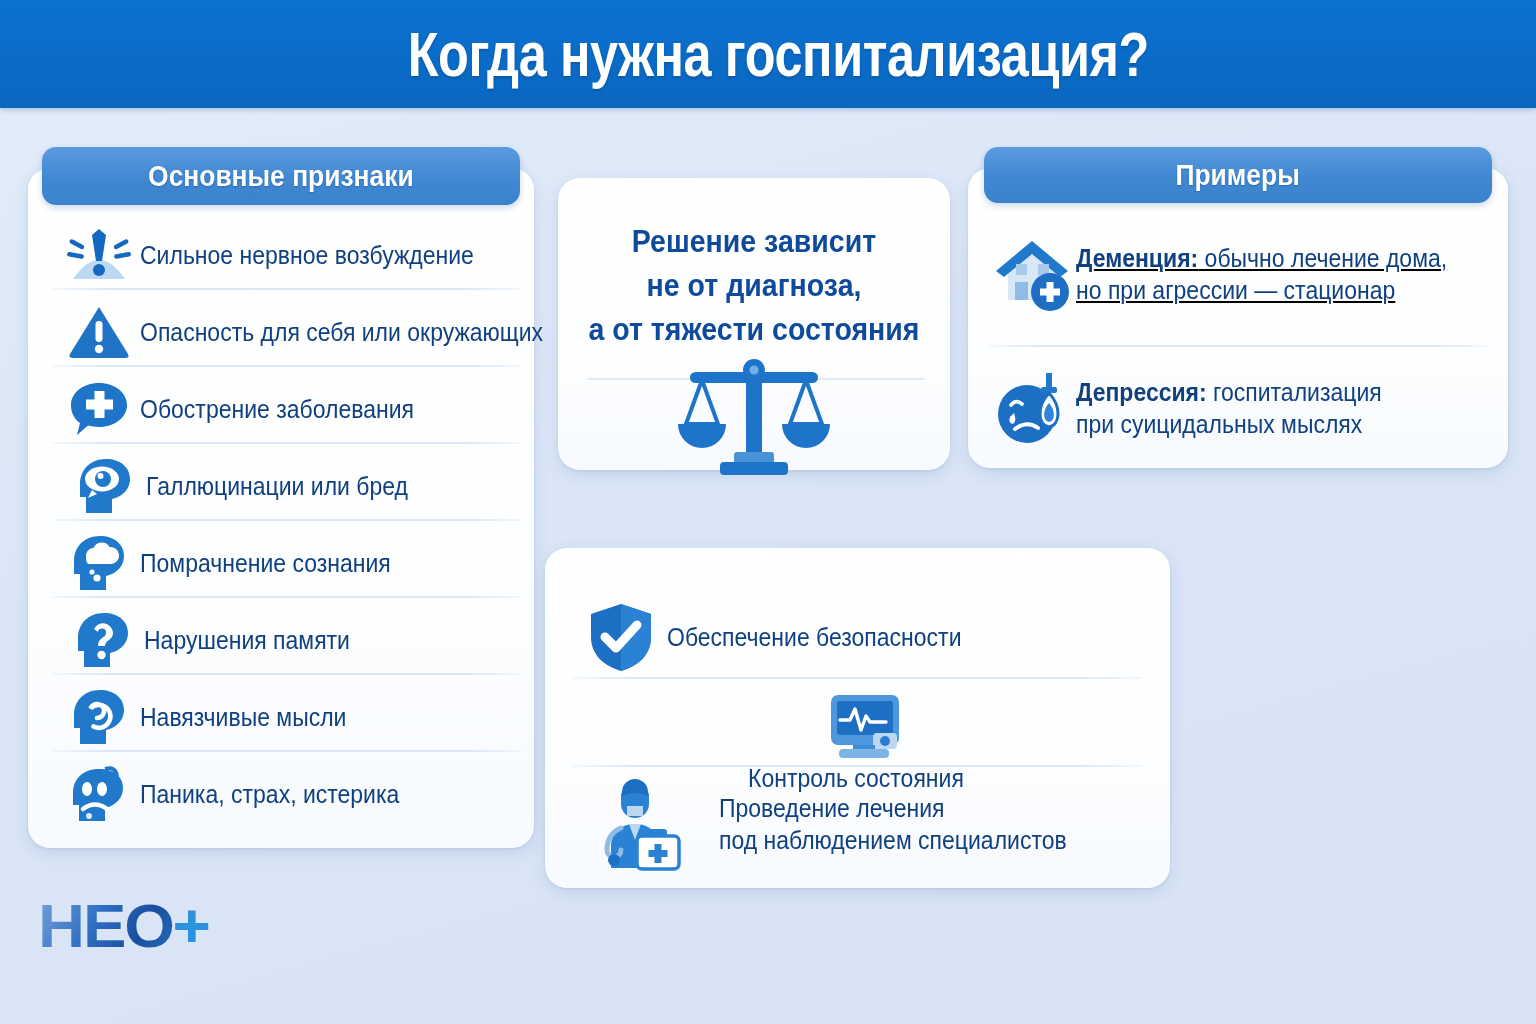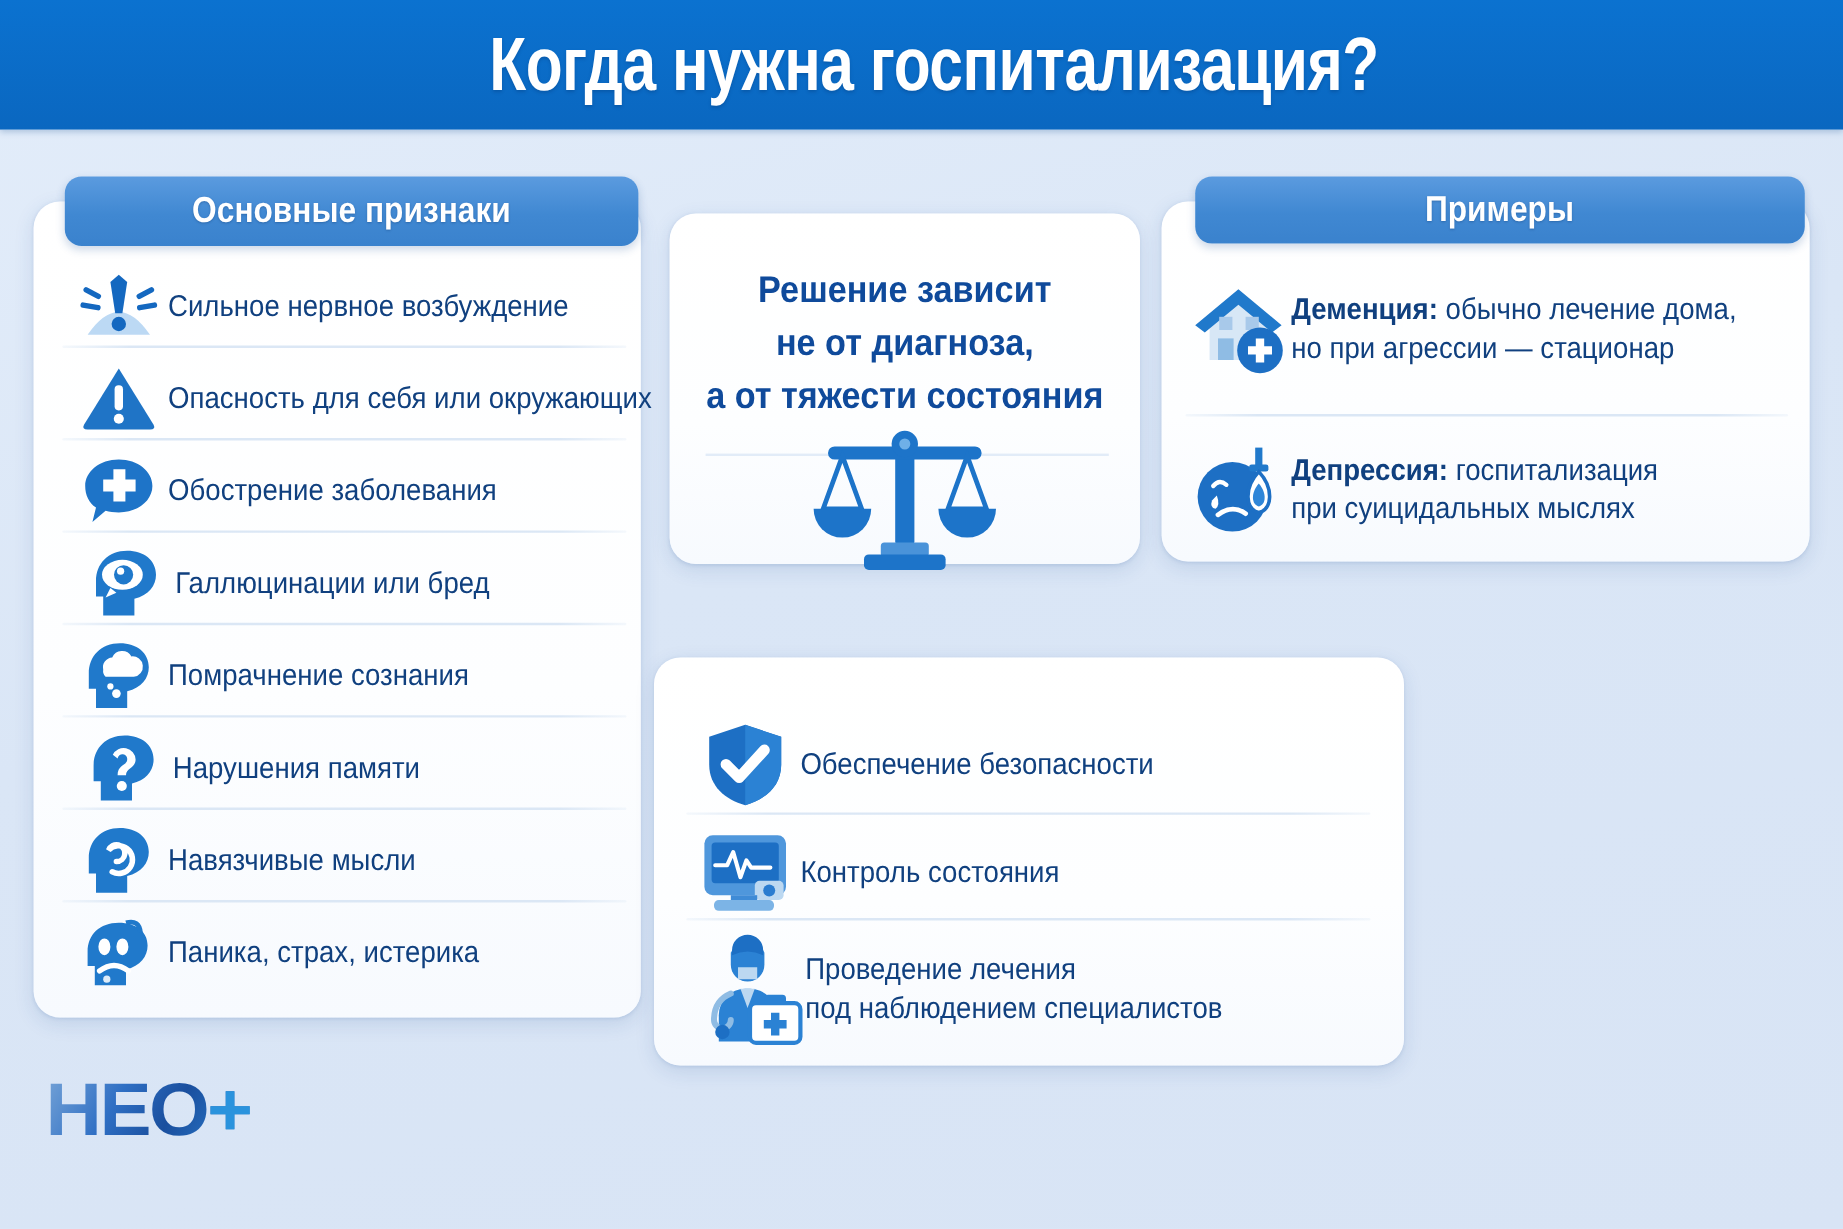--- a/index.html
+++ b/index.html
@@ -39,21 +39,20 @@
     background:linear-gradient(180deg,#ffffff 0%,#fdfeff 60%,#f7fafe 100%);
     border-radius:22px;
     box-shadow:0 5px 16px rgba(33,80,150,.13), 0 1px 3px rgba(33,80,150,.10);
   }
   .chip{
     position:absolute;
     background:linear-gradient(180deg,#5b9bdf 0%,#4088d2 55%,#3a82cd 100%);
     border-radius:14px;
     display:flex; align-items:center; justify-content:center;
     box-shadow:0 3px 7px rgba(30,80,150,.22);
-    margin-left:12px;
   }
   .chip span{
     color:#fff; font-weight:bold; font-size:30px;
     transform:scaleX(0.88); transform-origin:center;
     white-space:nowrap; text-shadow:0 1px 2px rgba(0,40,90,.3);
   }
 
   
   .row{ position:absolute; display:flex; align-items:center; }
   .row .ico{ flex:0 0 auto; display:flex; align-items:center; justify-content:center; }
@@ -227,21 +226,21 @@
       <rect x="48" y="110" width="68" height="13" rx="4" fill="#1d74c9"></rect>
     </svg>
   </div>
 
   <div class="card" style="left:968px; top:168px; width:540px; height:300px;"></div>
 
   <div class="chip" style="left:984px; top:147px; width:508px; height:56px;">
     <span>Примеры</span>
   </div>
 
-  <div class="row" style="left:990px; top:228px; width:510px; height:92px; align-items:center;">
+  <div class="row" style="left:990px; top:228px; width:510px; height:92px; align-items:center;text-decoration:underline;">
     <span class="ico" style="width:86px;height:80px;">
       <svg width="82" height="76" viewBox="0 0 82 76">
         <path d="M8 34 L40 8 L72 34 L64 34 L64 64 L16 64 L16 34 Z" fill="#d7e7f6"></path>
         <path d="M4 35 L40 5 L76 35 L68 41 L40 18 L12 41 Z" fill="#2079cb"></path>
         <rect x="24" y="28" width="11" height="11" fill="#a8c9ea"></rect>
         <rect x="46" y="28" width="11" height="11" fill="#a8c9ea"></rect>
         <rect x="23" y="46" width="13" height="18" fill="#8fbce4"></rect>
         <rect x="45" y="46" width="12" height="12" fill="#a8c9ea"></rect>
         <circle cx="58" cy="56" r="19" fill="#1d6fc4"></circle>
         <path d="M54.5 46 h7 v6.5 h6.5 v7 h-6.5 V66 h-7 v-6.5 H48 v-7 h6.5 Z" fill="#fff"></path>
@@ -280,37 +279,37 @@
       <svg width="70" height="72" viewBox="0 0 70 72">
         <path d="M35 3 L65 13 V36 C65 54 52 65 35 70 C18 65 5 54 5 36 V13 Z" fill="#1d6fc4"></path>
         <path d="M35 3 L65 13 V36 C65 54 52 65 35 70 Z" fill="#2b82d4"></path>
         <path d="M19 36 L30 47 L51 24" fill="none" stroke="#fff" stroke-width="9" stroke-linecap="round" stroke-linejoin="round"></path>
       </svg>
     </span>
     <span class="txt">Обеспечение безопасности</span>
   </div>
   <div class="divider" style="left:572px; top:677px; width:570px;"></div>
 
-  <div class="row" style="left:575px; top:690px; width:580px; height:74px;">
+  <div class="row" style="left:575px; top:690px; width:580px; height:74px;flex-direction:column;">
     <span class="ico" style="width:92px;height:72px;">
       <svg width="76" height="70" viewBox="0 0 76 70">
         <rect x="4" y="4" width="68" height="50" rx="7" fill="#4f97dc"></rect>
         <rect x="10" y="10" width="56" height="34" rx="3" fill="#1d6fc4"></rect>
         <path d="M13 29 h10 l5 -11 l6 21 l5 -14 l4 6 h16" fill="none" stroke="#fff" stroke-width="3.4" stroke-linejoin="round" stroke-linecap="round"></path>
         <rect x="46" y="42" width="24" height="16" rx="4" fill="#bcd8f1"></rect>
         <circle cx="58" cy="50" r="5" fill="#2a7cd0"></circle>
         <rect x="26" y="54" width="22" height="7" fill="#3f8bd6"></rect>
         <rect x="12" y="58" width="50" height="9" rx="4" fill="#7cb4e6"></rect>
       </svg>
     </span>
     <span class="txt">Контроль состояния</span>
   </div>
   <div class="divider" style="left:572px; top:765px; width:570px;"></div>
 
-  <div class="row" style="left:579px; top:776px; width:580px; height:96px;">
+  <div class="row" style="left:591px; top:776px; width:580px; height:96px;gap:36px;">
     <span class="ico" style="width:92px;height:96px;">
       <svg width="92" height="96" viewBox="0 0 92 96">
         <path d="M30 18 a15 15 0 0 1 28 0 v10 a14 14 0 0 1 -28 0 Z" fill="#2b82d4"></path>
         <path d="M31 20 q13 -6 26 0 v-4 a13 13 0 0 0 -26 0 Z" fill="#1d6fc4"></path>
         <path d="M36 30 h16 v10 h-16 Z" fill="#bcd8f1"></path>
         <path d="M20 92 v-22 a22 22 0 0 1 22 -22 h4 a22 22 0 0 1 22 22 v22 Z" fill="#2b82d4"></path>
         <path d="M38 48 l6 16 l6 -16 Z" fill="#bcd8f1"></path>
         <path d="M30 52 q-14 6 -14 22 a7 7 0 0 0 14 0" fill="none" stroke="#8fbce4" stroke-width="5" stroke-linecap="round"></path>
         <circle cx="23" cy="84" r="6" fill="#1d6fc4"></circle>
         <rect x="46" y="60" width="42" height="33" rx="5" fill="#fff" stroke="#2b82d4" stroke-width="3.5"></rect>

